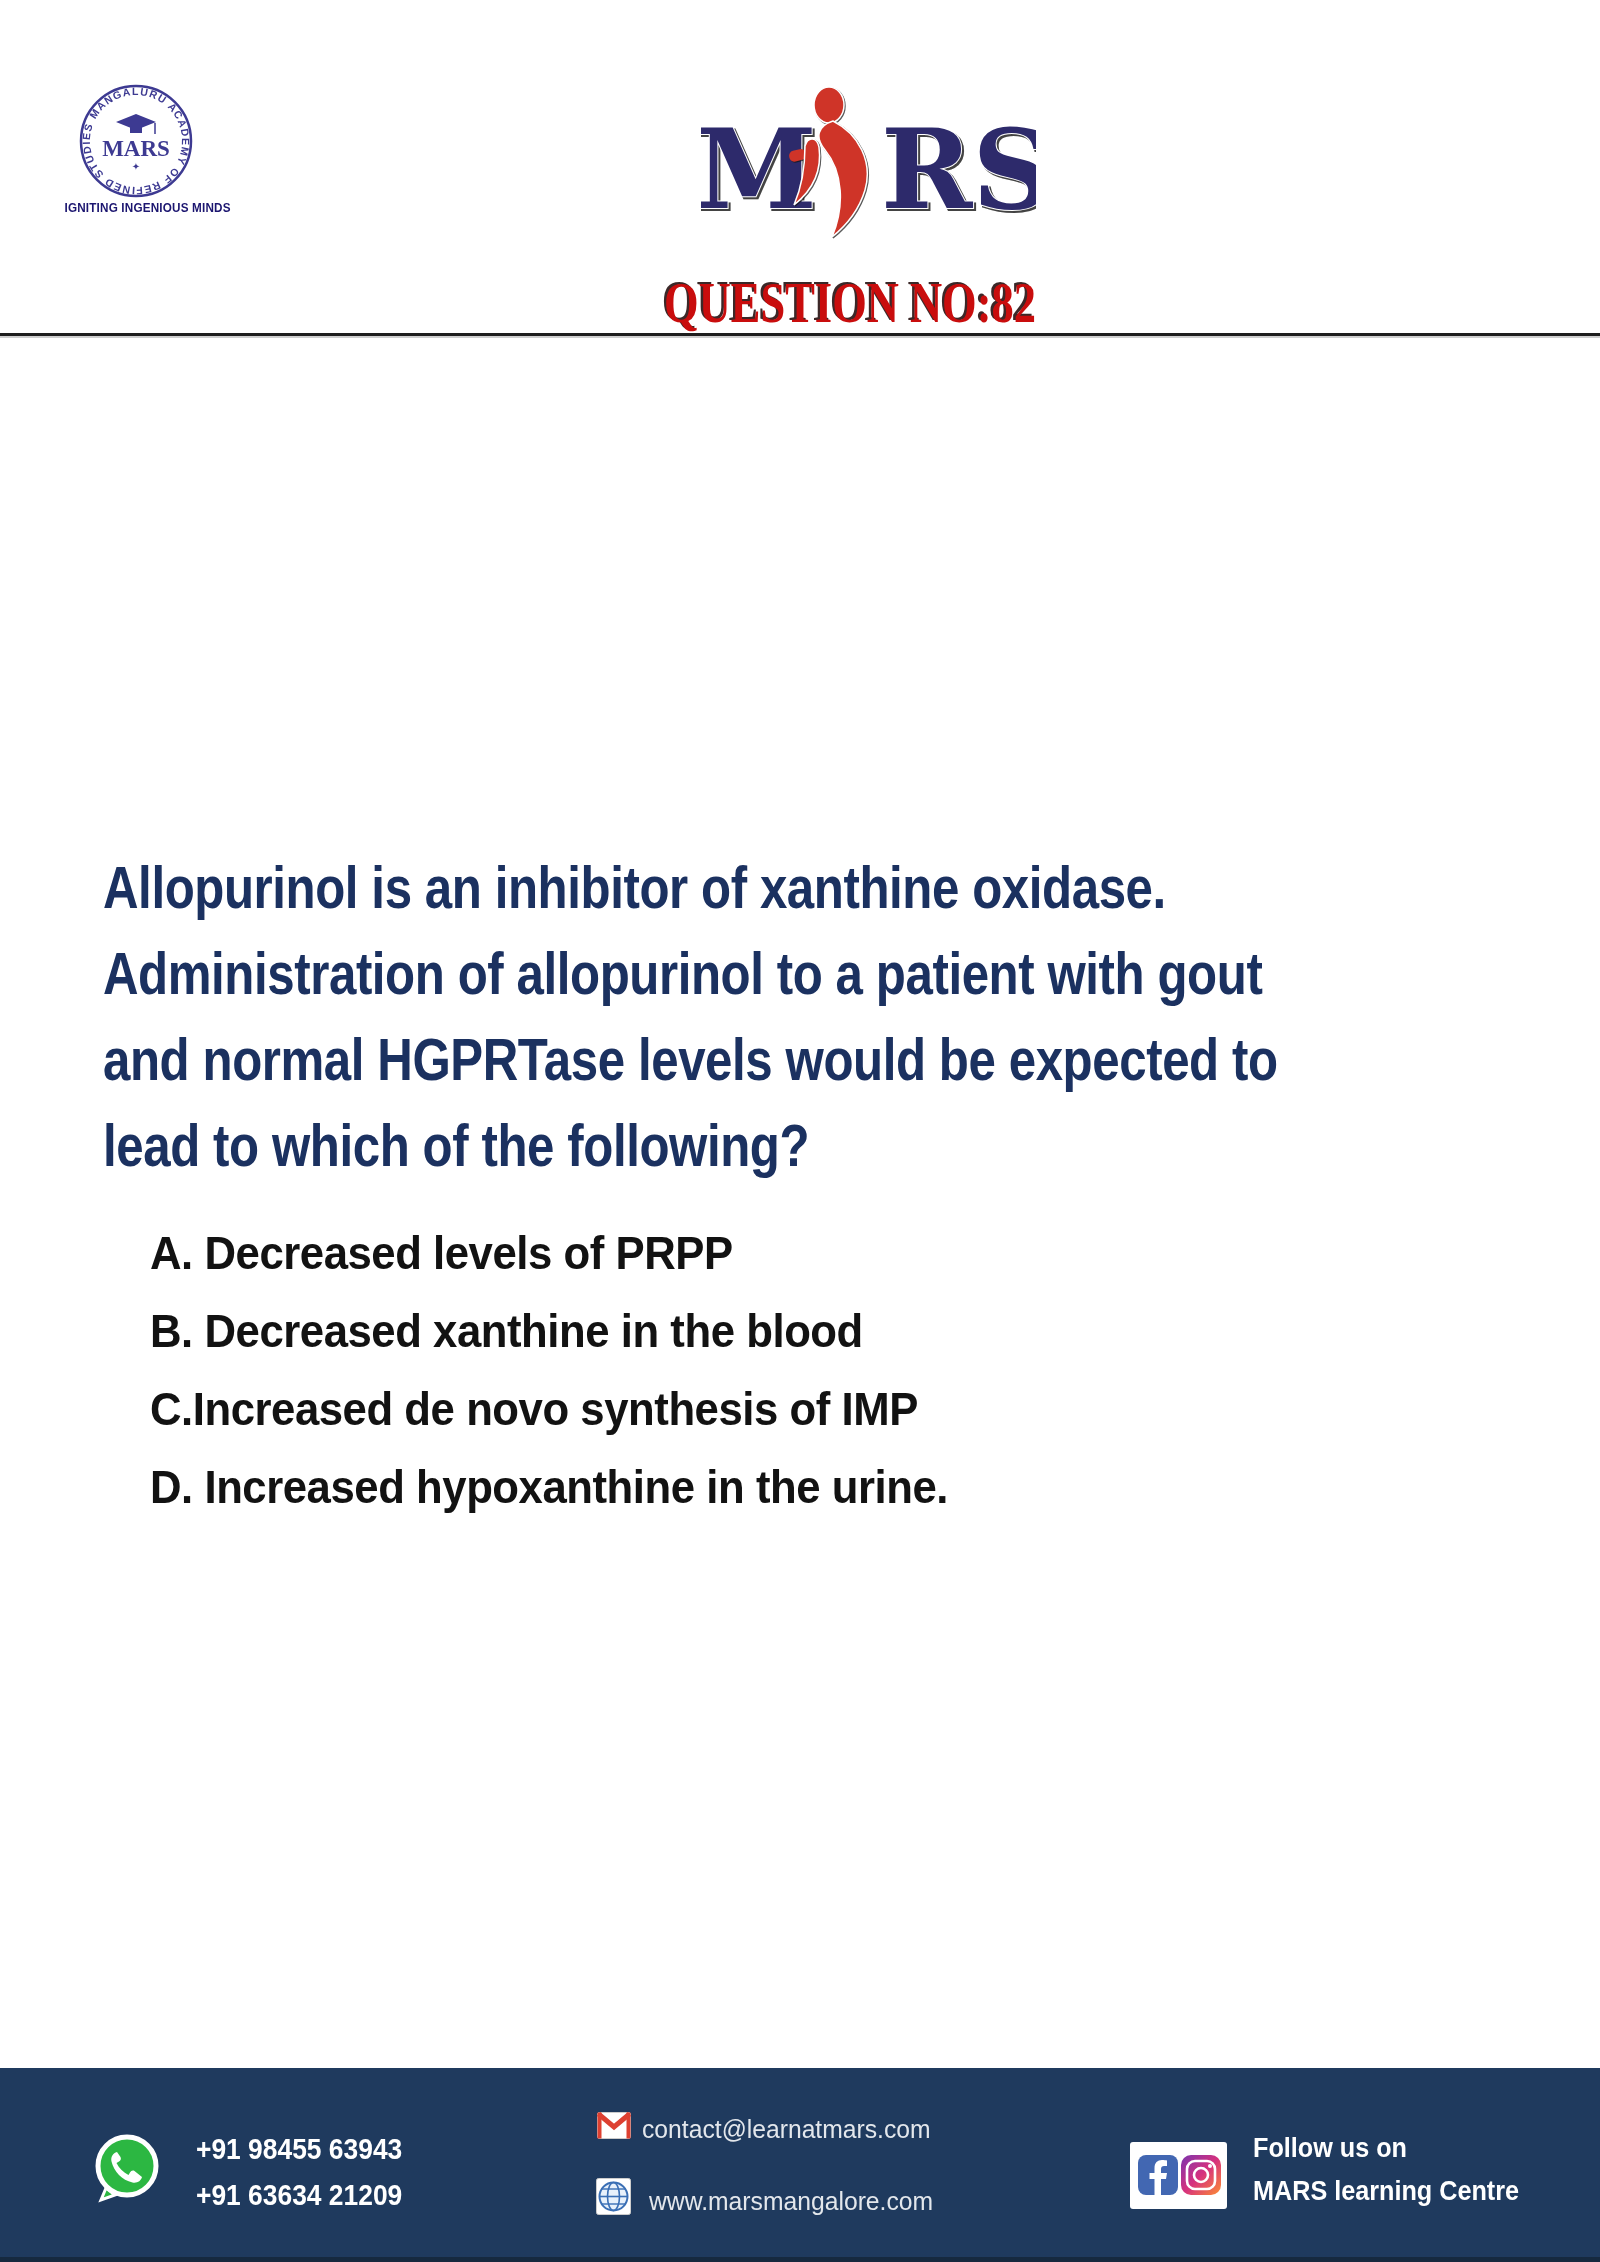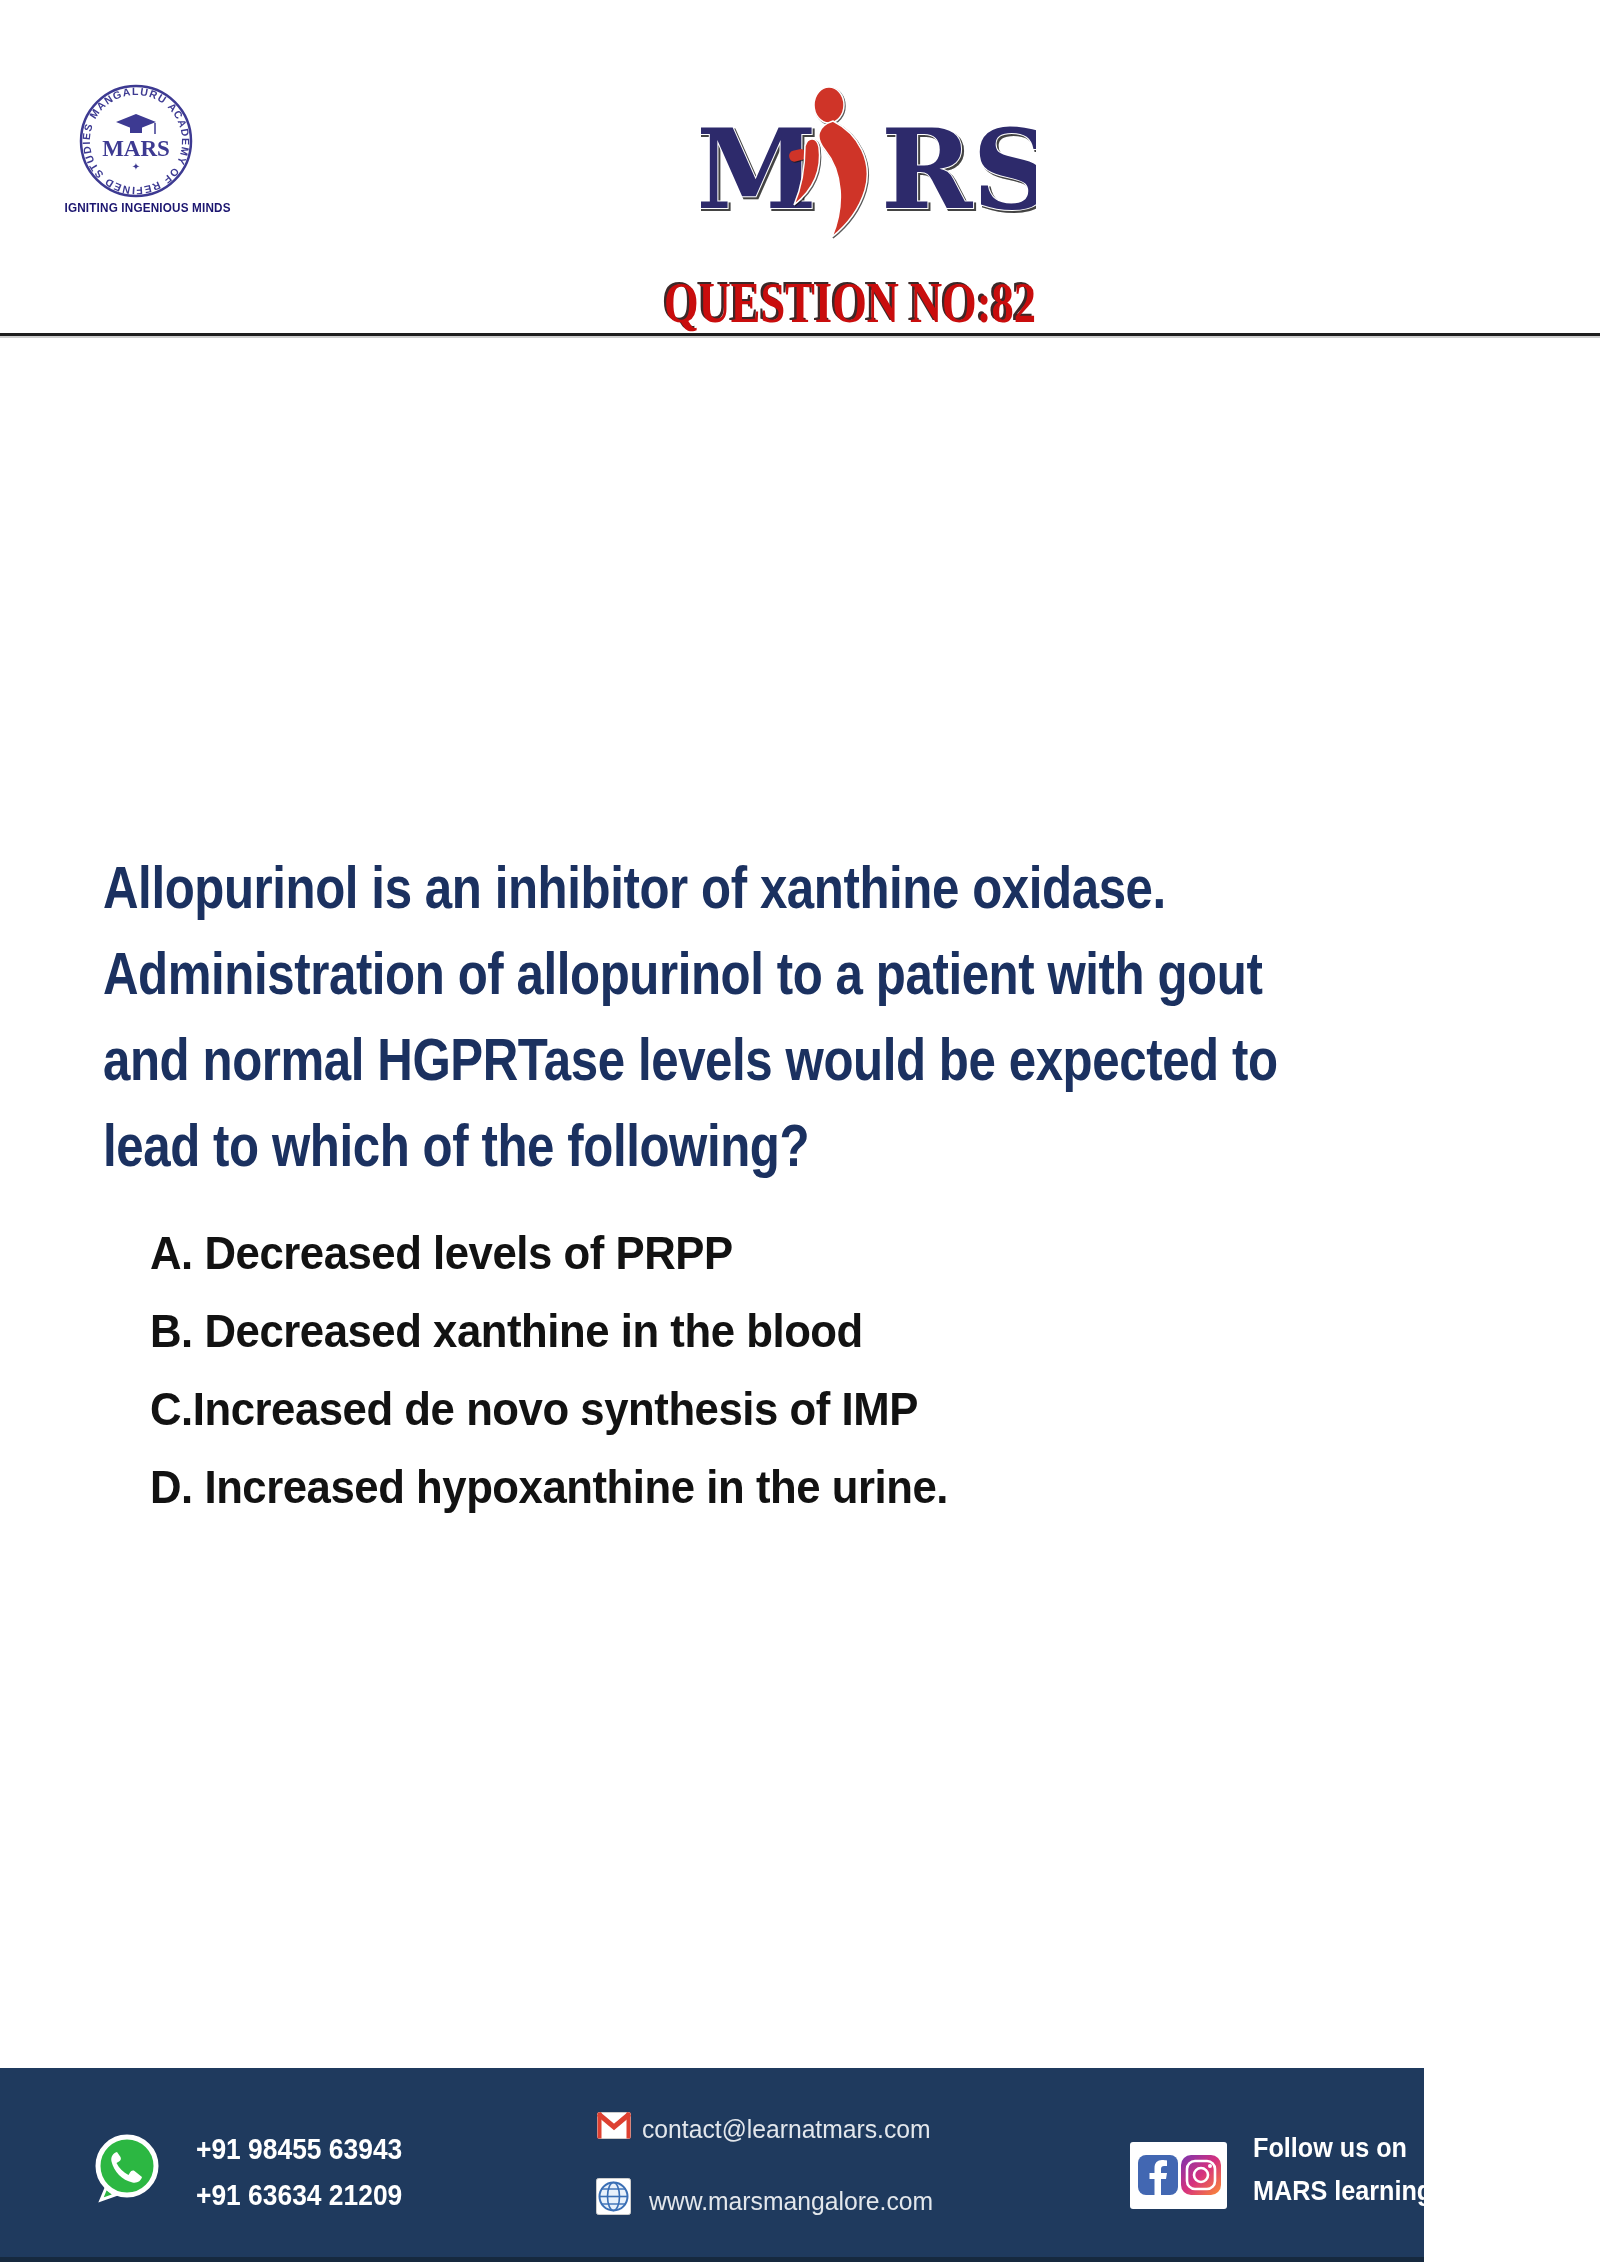--- a/index.html
+++ b/index.html
@@ -35,21 +35,21 @@
   }
   
   .options{
     position:absolute;left:150px;top:1214px;width:1400px;
     font-weight:bold;font-size:47px;line-height:78px;color:#121212;
     transform:scaleX(.93);transform-origin:left top;letter-spacing:-.5px;
     white-space:nowrap;
   }
   
   .footer{
-    position:absolute;left:0;top:2068px;width:1424px;height:194px;
+    position:absolute;left:0;top:2068px;width:1600px;height:194px;
     background:#1f3a5e;
   }
   .footer-edge{position:absolute;left:0;bottom:0;width:100%;height:5px;background:#16293f;}
   .wa-icon{position:absolute;left:92px;top:64px;width:70px;height:72px;}
   .phones{
     position:absolute;left:196px;top:58px;color:#ffffff;font-weight:bold;
     font-size:30px;line-height:46px;transform:scaleX(.88);transform-origin:left top;
     white-space:nowrap;
   }
   .mail-icon{position:absolute;left:597px;top:44px;width:34px;height:27px;}

